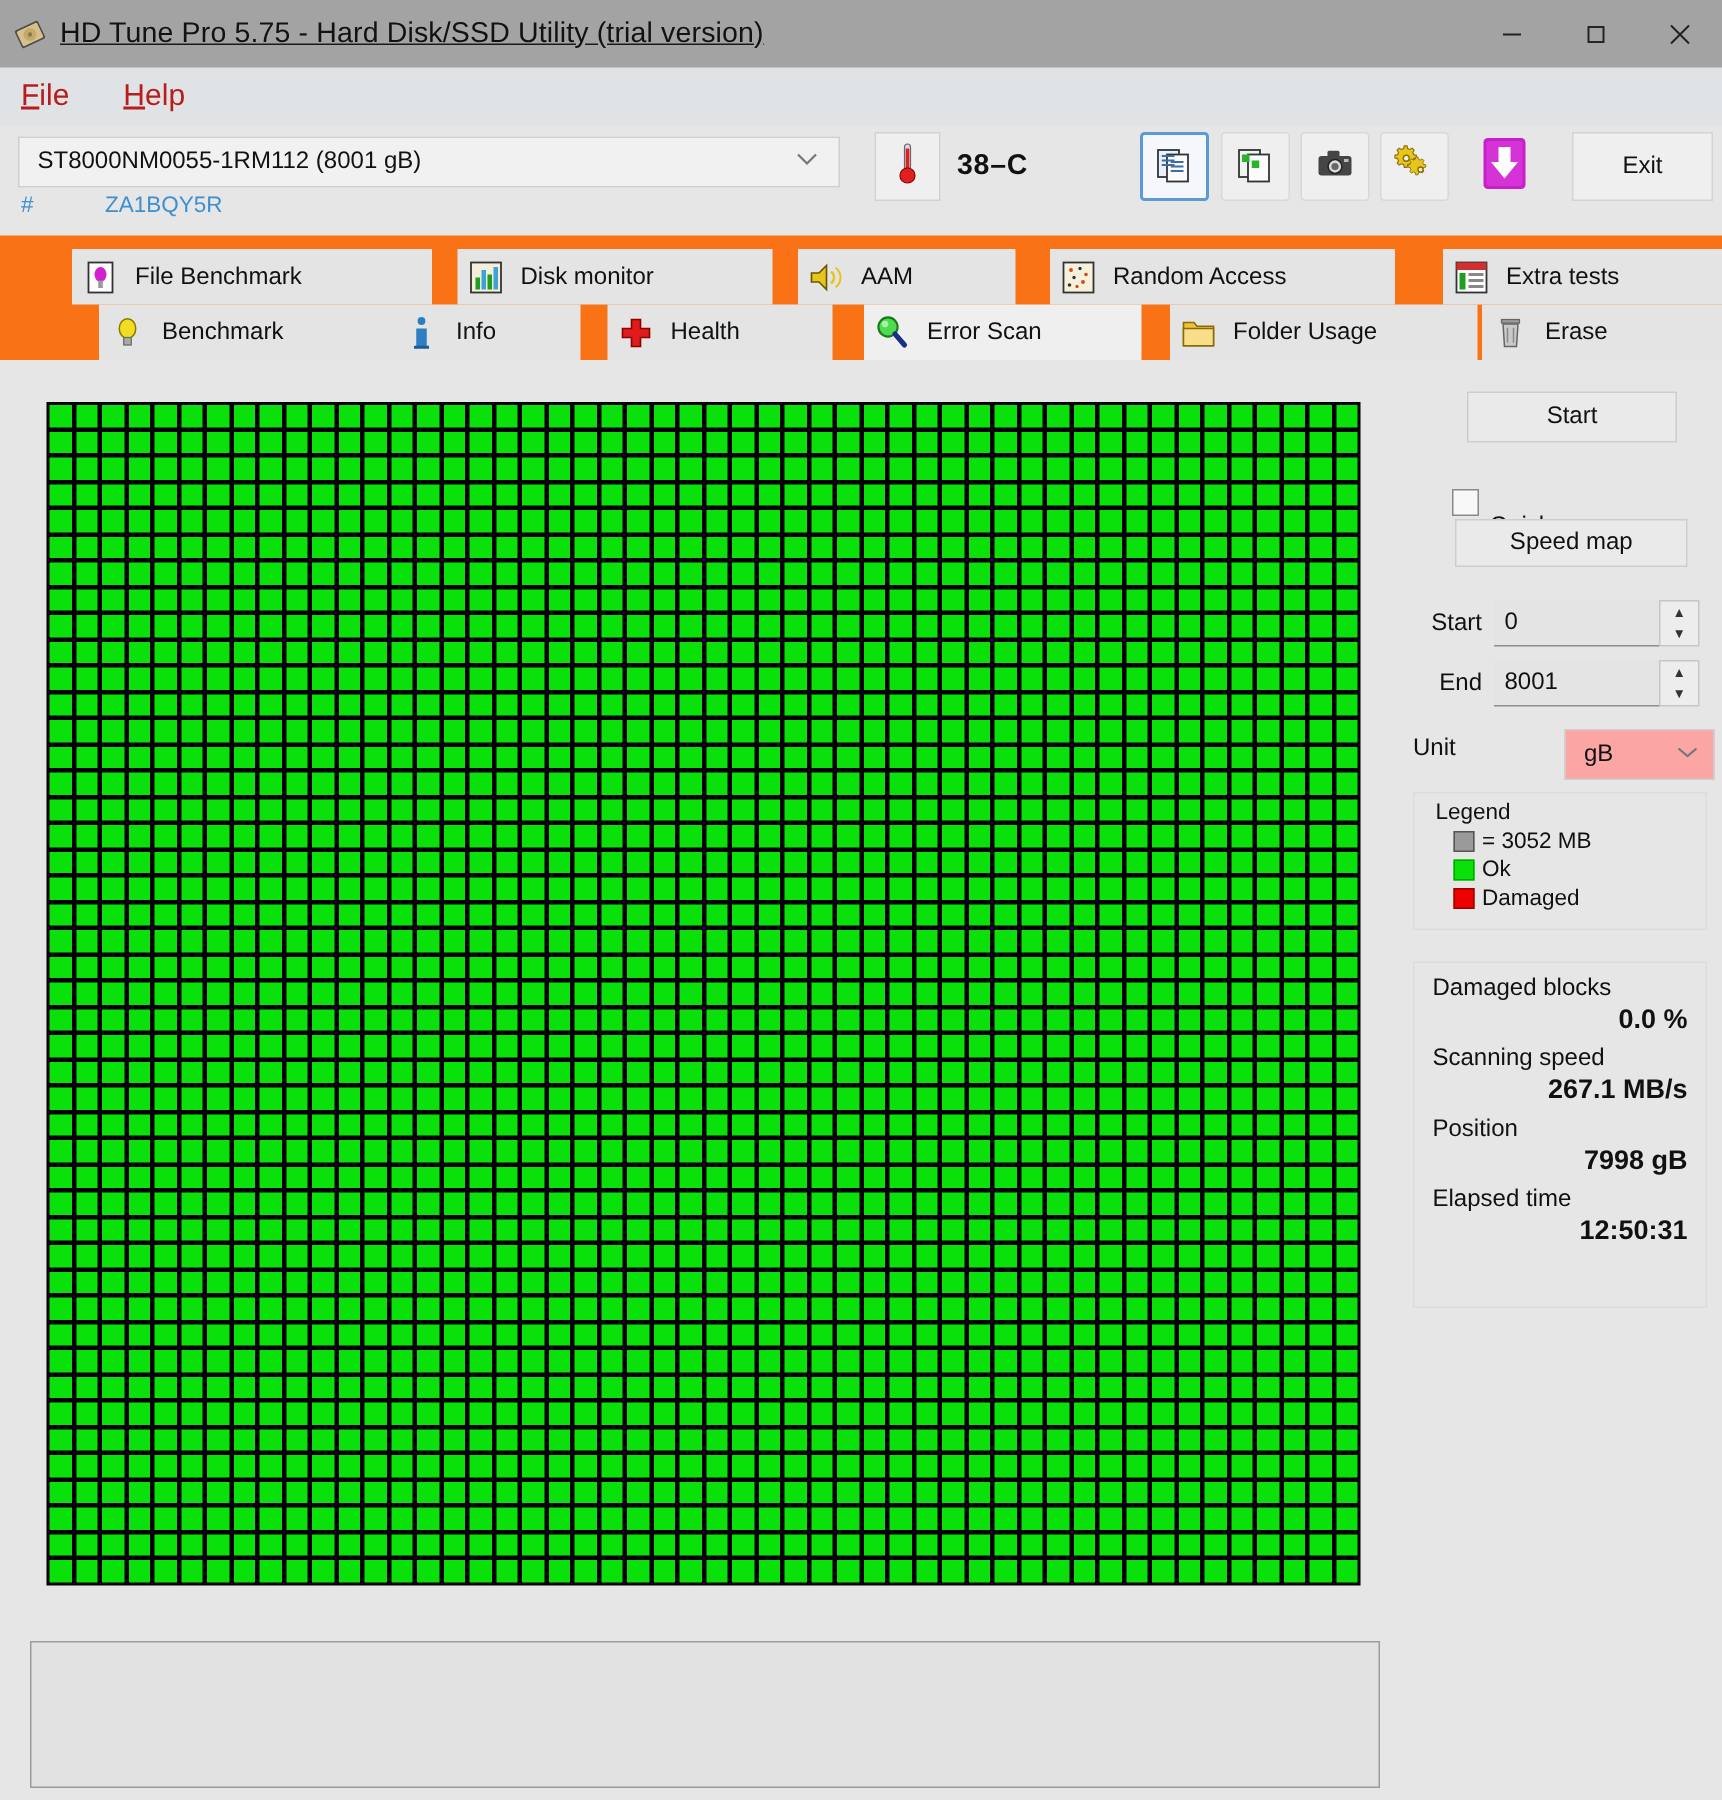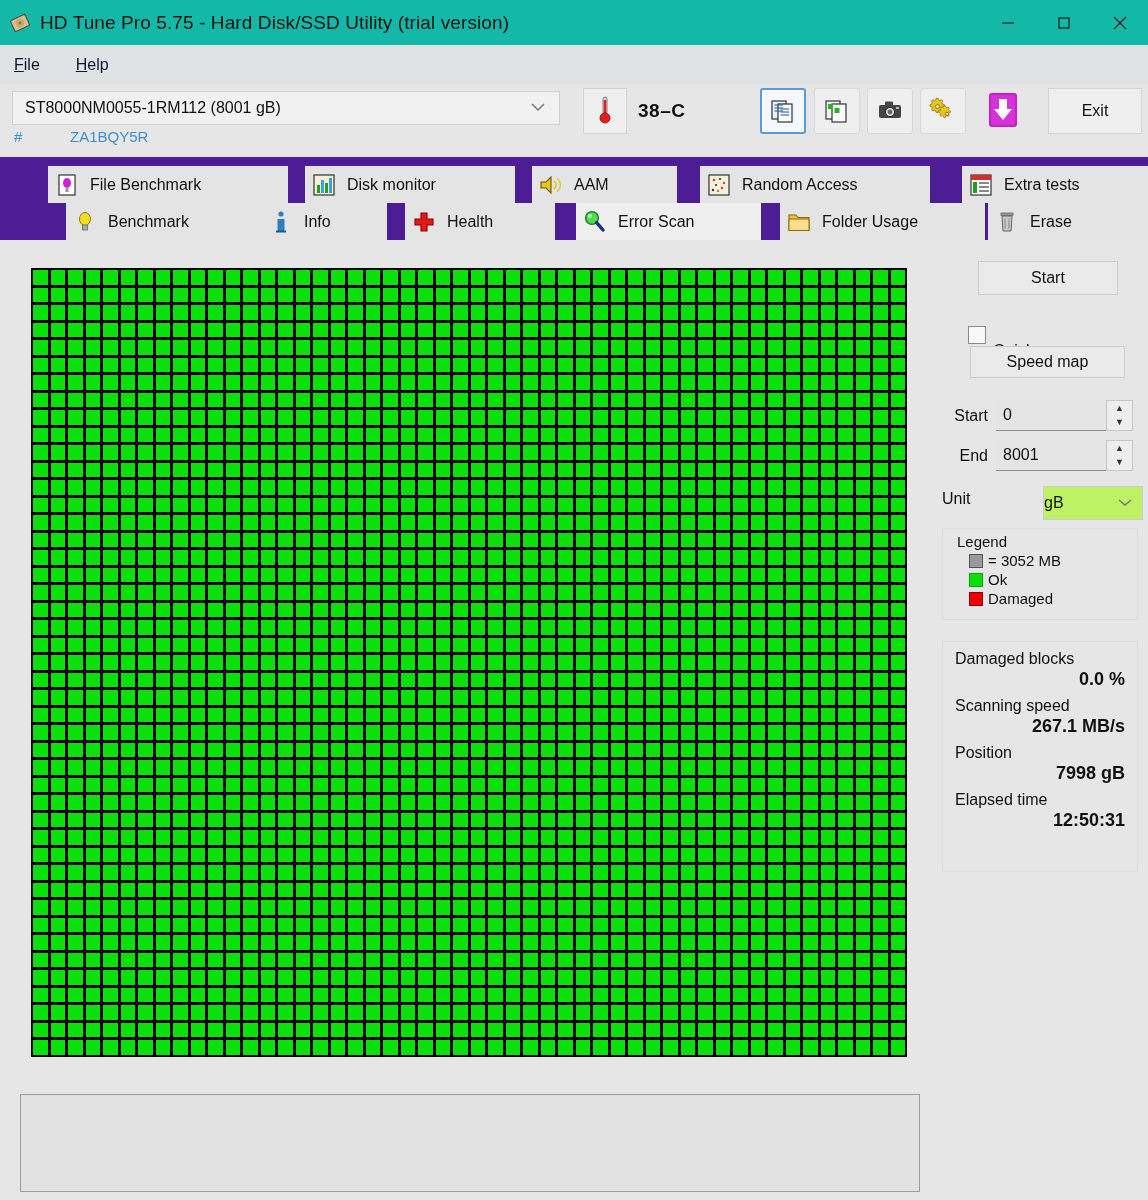--- a/index.html
+++ b/index.html
@@ -11,24 +11,25 @@
     font-family: "Liberation Sans", sans-serif;
     font-size: 15px;
     color: #1a1a1a;
     overflow: hidden;
     position: relative;
   }
 
   
   .titlebar {
     height: 45px;
-    background: #14b8a6;
+    background: #a3a3a3;
     display: flex;
     align-items: center;
     position: relative;
+    text-decoration: underline;
   }
   .app-icon {
     width: 22px; height: 22px;
     margin-left: 9px; margin-right: 9px;
     position: relative;
     flex: 0 0 auto;
   }
   .title-text {
     font-size: 19px;
     color: #121212;
@@ -48,24 +49,24 @@
   
   .menubar {
     height: 39px;
     background: #dfe3e6;
     display: flex;
     align-items: center;
     padding-left: 8px;
     box-sizing: border-box;
   }
   .menuitem {
-    font-size: 16px;
+    font-size: 20px;
     padding: 2px 14px 2px 6px;
     margin-right: 16px;
-    color: #0f172a;
+    color: #b91c1c;
     white-space: nowrap;
   }
   .menuitem u { text-decoration: underline; }
 
   
   .topbar {
     height: 73px;
     background: #e6e6e6;
     position: relative;
   }
@@ -134,21 +135,21 @@
     display: flex; align-items: center; justify-content: center;
     font-size: 16px;
     color: #111;
   }
 
   
   .tabs {
     position: absolute;
     left: 0; top: 157px;
     width: 1148px; height: 83px;
-    background: #4c1d95;
+    background: #f97316;
     text-align: center;
   }
   .tabrow { position: absolute; left: 0; width: 1148px; height: 37px; }
   .tabrow.r1 { top: 9px; }
   .tabrow.r2 { top: 46px; }
   .tab {
     position: absolute;
     height: 37px;
     display: flex; align-items: center;
     background: #e4e4e4;
@@ -231,24 +232,25 @@
     display: flex; flex-direction: column;
     align-items: center; justify-content: space-around;
   }
   .spin .ar { font-size: 9px; line-height: 9px; color: #333; }
 
   .unit-row { position: absolute; left: 0px; top: 232px; display: flex; align-items: flex-start; }
   .unit-row .flabel { font-size: 16px; color: #111; width: 48px; text-align: left; margin-left: 2px; }
   .unit-sel {
     position: absolute; left: 103px; top: 228px;
     width: 100px; height: 34px;
-    background: #bef264;
+    background: #fca5a5;
     border: 1px solid #cdcdcd;
     box-sizing: border-box;
     display: flex; align-items: center;
+    padding-left: 12px;
     font-size: 16px; color: #111;
   }
   .unit-sel .chev { position: absolute; right: 9px; top: 50%; transform: translateY(-50%); }
 
   .legend-box {
     position: absolute; left: 2px; top: 270px;
     width: 196px; height: 92px;
     background: #e6e6e6;
     border: 1px solid #dcdcdc;
     box-sizing: border-box;

